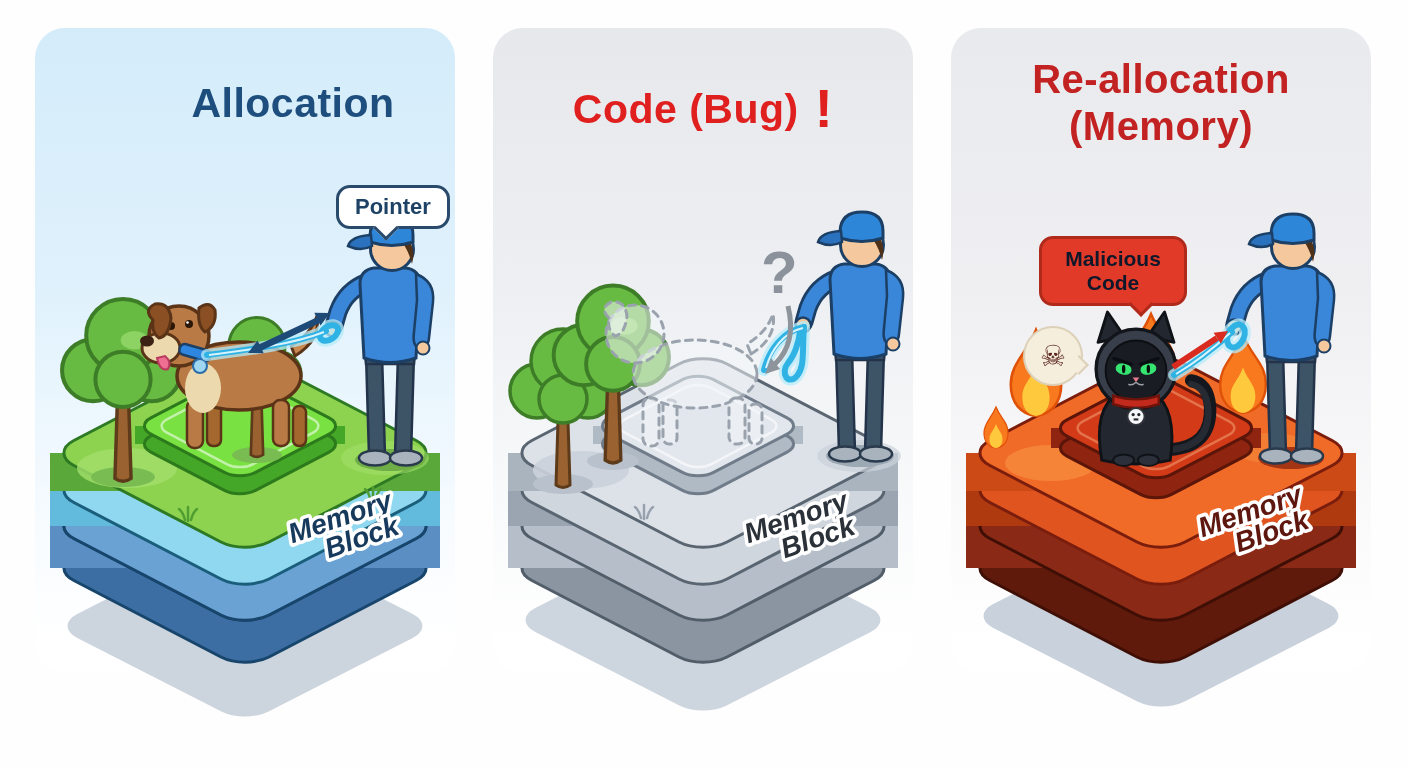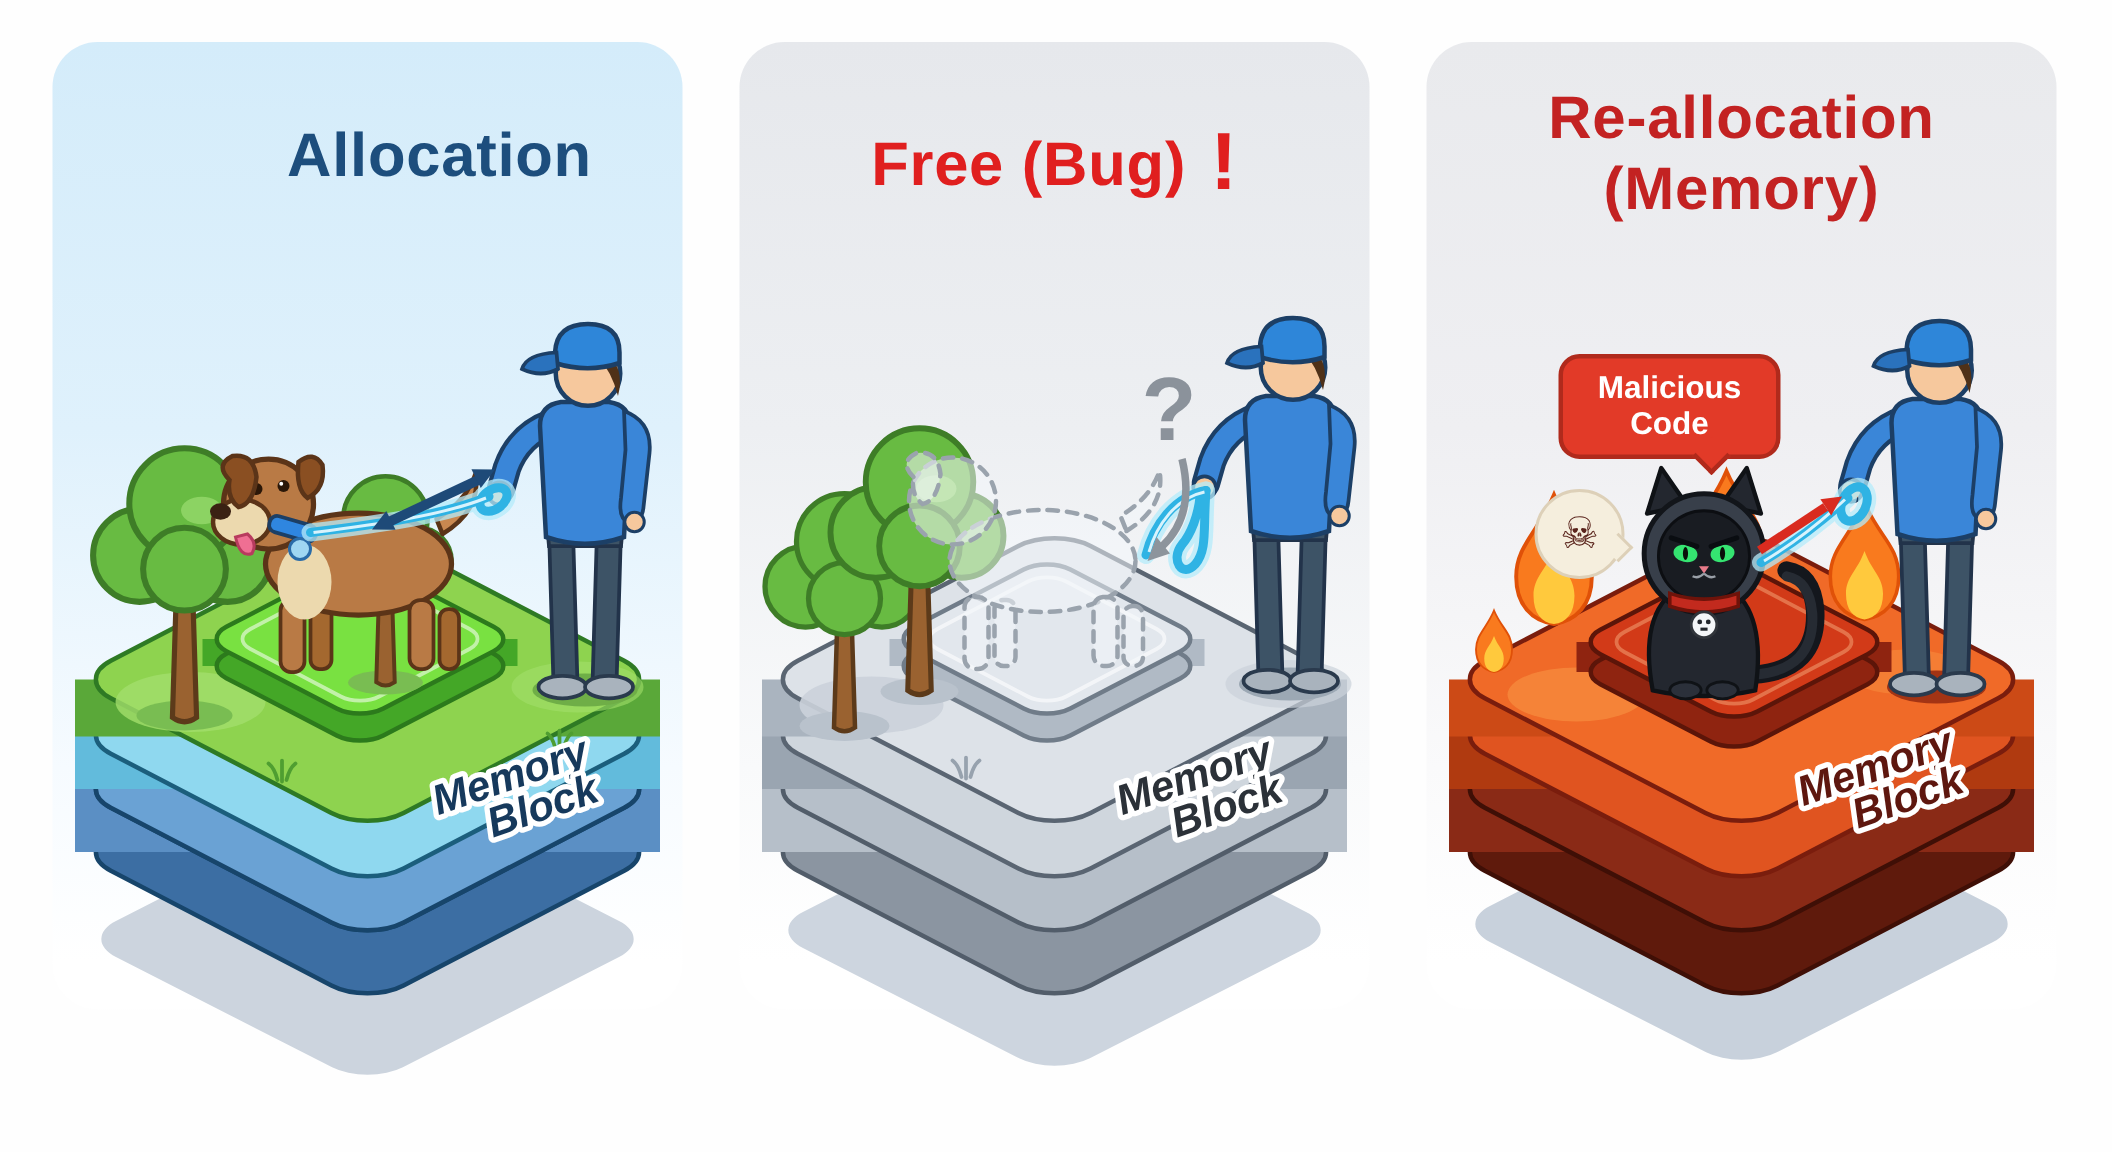--- a/index.html
+++ b/index.html
@@ -19,21 +19,21 @@
   .bubble{position:absolute;background:#ffffff;border:3.5px solid #2a4a6b;border-radius:14px;
           color:#1d4266;font-weight:bold;font-size:22px;padding:6px 16px;white-space:nowrap;z-index:5;}
   .bubble::after{content:"";position:absolute;width:15px;height:15px;background:#ffffff;
           border-right:3.5px solid #2a4a6b;border-bottom:3.5px solid #2a4a6b;
           transform:rotate(45deg);bottom:-11px;}
   .bubble-good-data{left:118px;top:203px;}
   .bubble-good-data::after{left:26px;}
   .bubble-pointer{left:301px;top:157px;}
   .bubble-pointer::after{left:38px;}
   .bubble-malicious{left:88px;top:208px;width:126px;background:#e23a28;border-color:#b02a1c;
-          color:#ffffff;text-align:center;white-space:normal;font-size:21px;line-height:1.15;padding:8px 8px;}
+          color:#0f172a;text-align:center;white-space:normal;font-size:21px;line-height:1.15;padding:8px 8px;}
   .bubble-malicious::after{background:#e23a28;border-color:#b02a1c;right:34px;bottom:-10px;}
   .bubble-skull{position:absolute;left:72px;top:298px;width:56px;height:56px;background:#f5eedd;
           border:2.5px solid #ddd0b8;border-radius:50%;z-index:5;
           display:flex;align-items:center;justify-content:center;}
   .bubble-skull::after{content:"";position:absolute;width:12px;height:12px;background:#f5eedd;
           border-top:2.5px solid #ddd0b8;border-right:2.5px solid #ddd0b8;
           transform:rotate(45deg);right:-5px;top:30px;}
   .skull-glyph{font-size:29px;color:#5a241c;line-height:1;}
   .qmark{position:absolute;left:268px;top:210px;font-size:60px;font-weight:bold;color:#8b929b;z-index:4;}
   .mb-text{font-style:italic;font-weight:bold;font-size:28px;
@@ -162,20 +162,21 @@
         <polygon points="295,285 285.5,297.4 279.3,284.8"></polygon>
         <polygon points="213,325 228.7,325.2 222.5,312.6"></polygon>
       </g>
 
       <g transform="translate(308,498) rotate(-19)">
         <text class="mb-text" x="0" y="0" text-anchor="middle" fill="#16395c">Memory</text>
         <text class="mb-text" x="14" y="26" text-anchor="middle" fill="#16395c">Block</text>
       </g>
     </svg>
     <div class="panel-title">Allocation</div>
+    <div class="bubble bubble-pointer">Pointer</div>
   </div>
 
   <div class="panel panel-2">
     <svg class="scene" viewBox="0 0 420 740">
       <use href="#dia" transform="translate(210,592) scale(0.98,0.5) rotate(45)" fill="#cdd5df" stroke="none"></use>
       <g>
         <use href="#dia" transform="translate(210,540) scale(1,0.52) rotate(45)" fill="#8b95a1" stroke="#525d6a" stroke-width="3"></use>
         <rect x="15" y="498" width="390" height="42" fill="#b6bfc9"></rect>
         <use href="#dia" transform="translate(210,498) scale(1,0.52) rotate(45)" fill="#b6bfc9" stroke="#525d6a" stroke-width="3"></use>
         <rect x="15" y="462" width="390" height="36" fill="#9aa5b1"></rect>
@@ -232,21 +233,21 @@
       <g>
         <path d="M295,278 Q304,315 282,336" stroke="#8d949c" stroke-width="5" fill="none"></path>
         <polygon points="272,346 287,341 278,330" fill="#8d949c"></polygon>
       </g>
       <g transform="translate(306,498) rotate(-19)">
         <text class="mb-text" x="0" y="0" text-anchor="middle" fill="#2b3138">Memory</text>
         <text class="mb-text" x="14" y="26" text-anchor="middle" fill="#2b3138">Block</text>
       </g>
     </svg>
     <div class="panel-title">
-      <span>Free (Bug)</span>
+      <span>Code (Bug)</span>
       <span class="bang">!</span>
     </div>
     <div class="qmark">?</div>
   </div>
 
   <div class="panel panel-3">
     <svg class="scene" viewBox="0 0 420 740">
       <use href="#dia" transform="translate(210,588) scale(0.98,0.5) rotate(45)" fill="#c8d1dc" stroke="none"></use>
       <g>
         <use href="#dia" transform="translate(210,540) scale(1,0.52) rotate(45)" fill="#5f1a0c" stroke="#3f0f06" stroke-width="3"></use>

